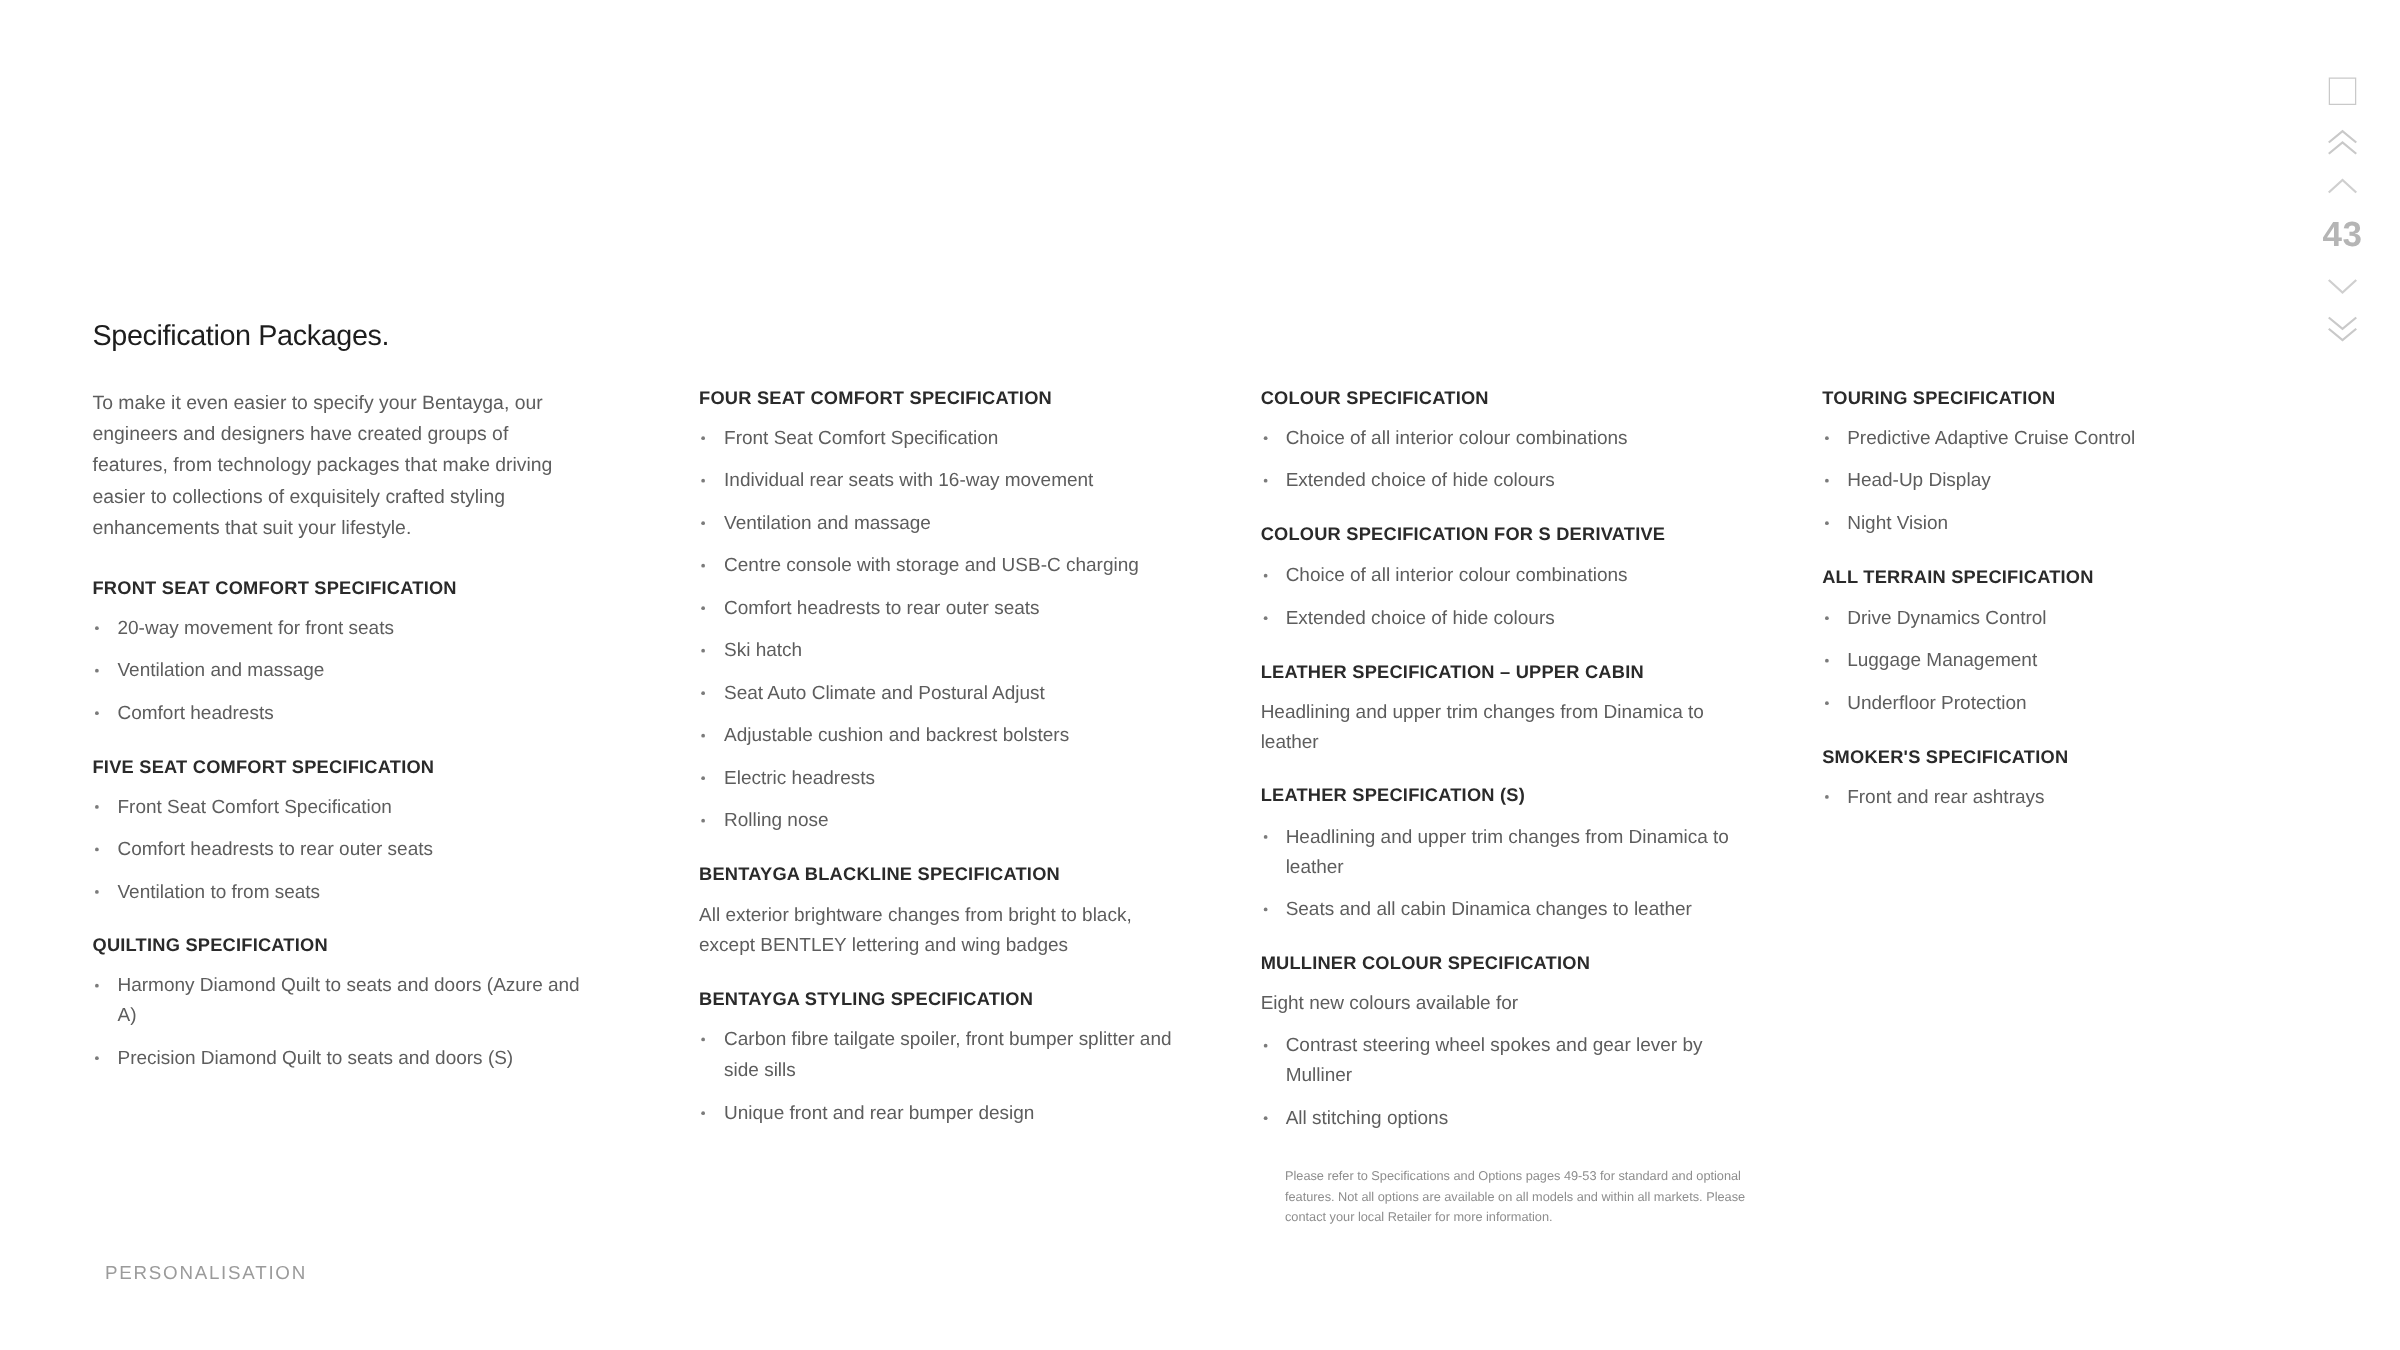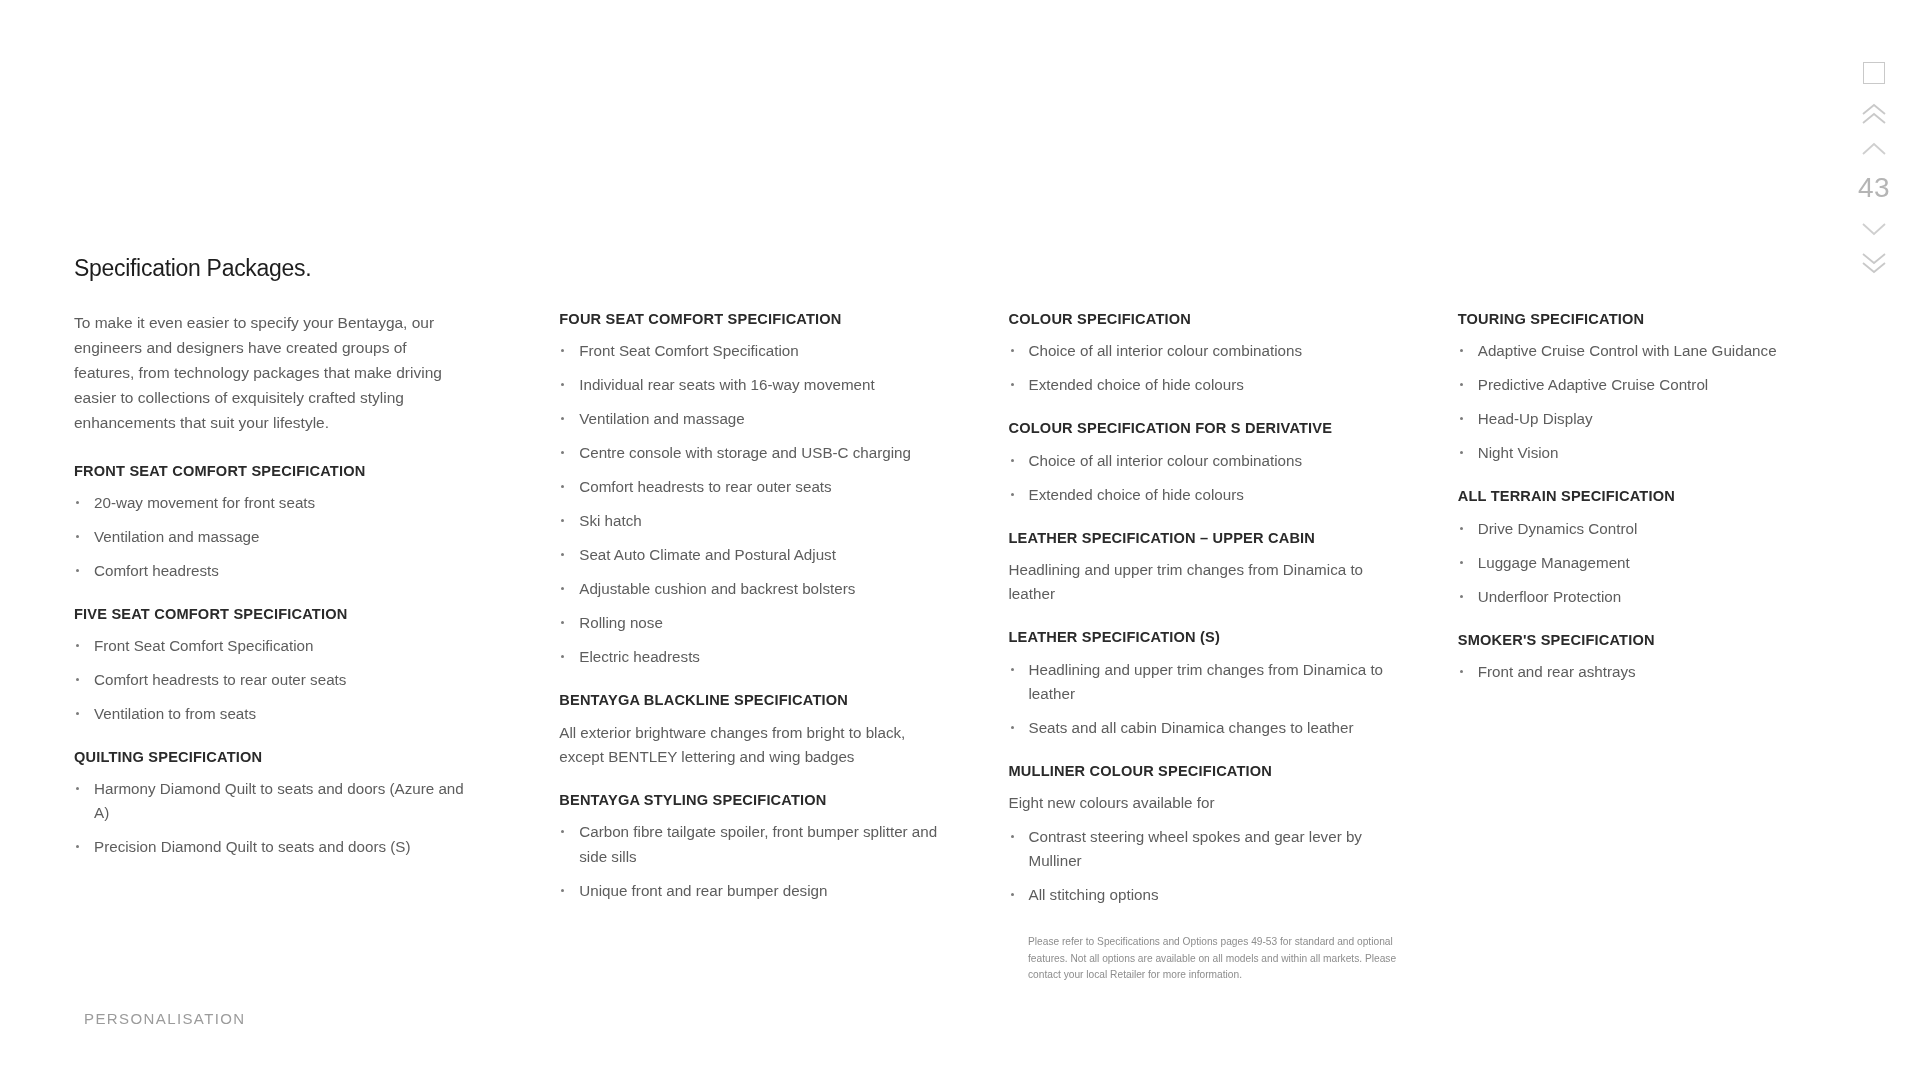--- a/index.html
+++ b/index.html
@@ -116,21 +116,21 @@
   }
   .nav-btn svg { display:block; }
   .nav-square {
     width:22px; height:22px;
     border:1.6px solid #c9c9c9;
     margin-bottom:14px;
   }
   .page-num {
     font-size:28px;
     color:#b5b5b5;
-    font-weight:400;
+    font-weight:700;
     line-height:1;
     margin:8px 0 10px 0;
     letter-spacing:0.5px;
   }
 </style>
 </head>
 <body>
 
 <div class="page">
 
@@ -171,22 +171,22 @@
             <div class="sec-head">FOUR SEAT COMFORT SPECIFICATION</div>
             <ul class="items">
               <li>Front Seat Comfort Specification</li>
               <li>Individual rear seats with 16-way movement</li>
               <li>Ventilation and massage</li>
               <li>Centre console with storage and USB-C charging</li>
               <li>Comfort headrests to rear outer seats</li>
               <li>Ski hatch</li>
               <li>Seat Auto Climate and Postural Adjust</li>
               <li>Adjustable cushion and backrest bolsters</li>
+              <li>Electric headrests</li>
               <li>Rolling nose</li>
-              <li>Electric headrests</li>
             </ul>
           </div>
           <div class="sec">
             <div class="sec-head">BENTAYGA BLACKLINE SPECIFICATION</div>
             <div class="sec-note">All exterior brightware changes from bright to black, except BENTLEY lettering and wing badges</div>
           </div>
           <div class="sec">
             <div class="sec-head">BENTAYGA STYLING SPECIFICATION</div>
             <ul class="items">
               <li>Carbon fibre tailgate spoiler, front bumper splitter and side sills</li>
@@ -230,21 +230,20 @@
               <li>All stitching options</li>
             </ul>
           </div>
         </div>
     </div>
     <div class="col c4">
       <div class="col-sections">
           <div class="sec">
             <div class="sec-head">TOURING SPECIFICATION</div>
             <ul class="items">
-              <li>Adaptive Cruise Control with Lane Guidance</li>
               <li>Predictive Adaptive Cruise Control</li>
               <li>Head-Up Display</li>
               <li>Night Vision</li>
             </ul>
           </div>
           <div class="sec">
             <div class="sec-head">ALL TERRAIN SPECIFICATION</div>
             <ul class="items">
               <li>Drive Dynamics Control</li>
               <li>Luggage Management</li>

